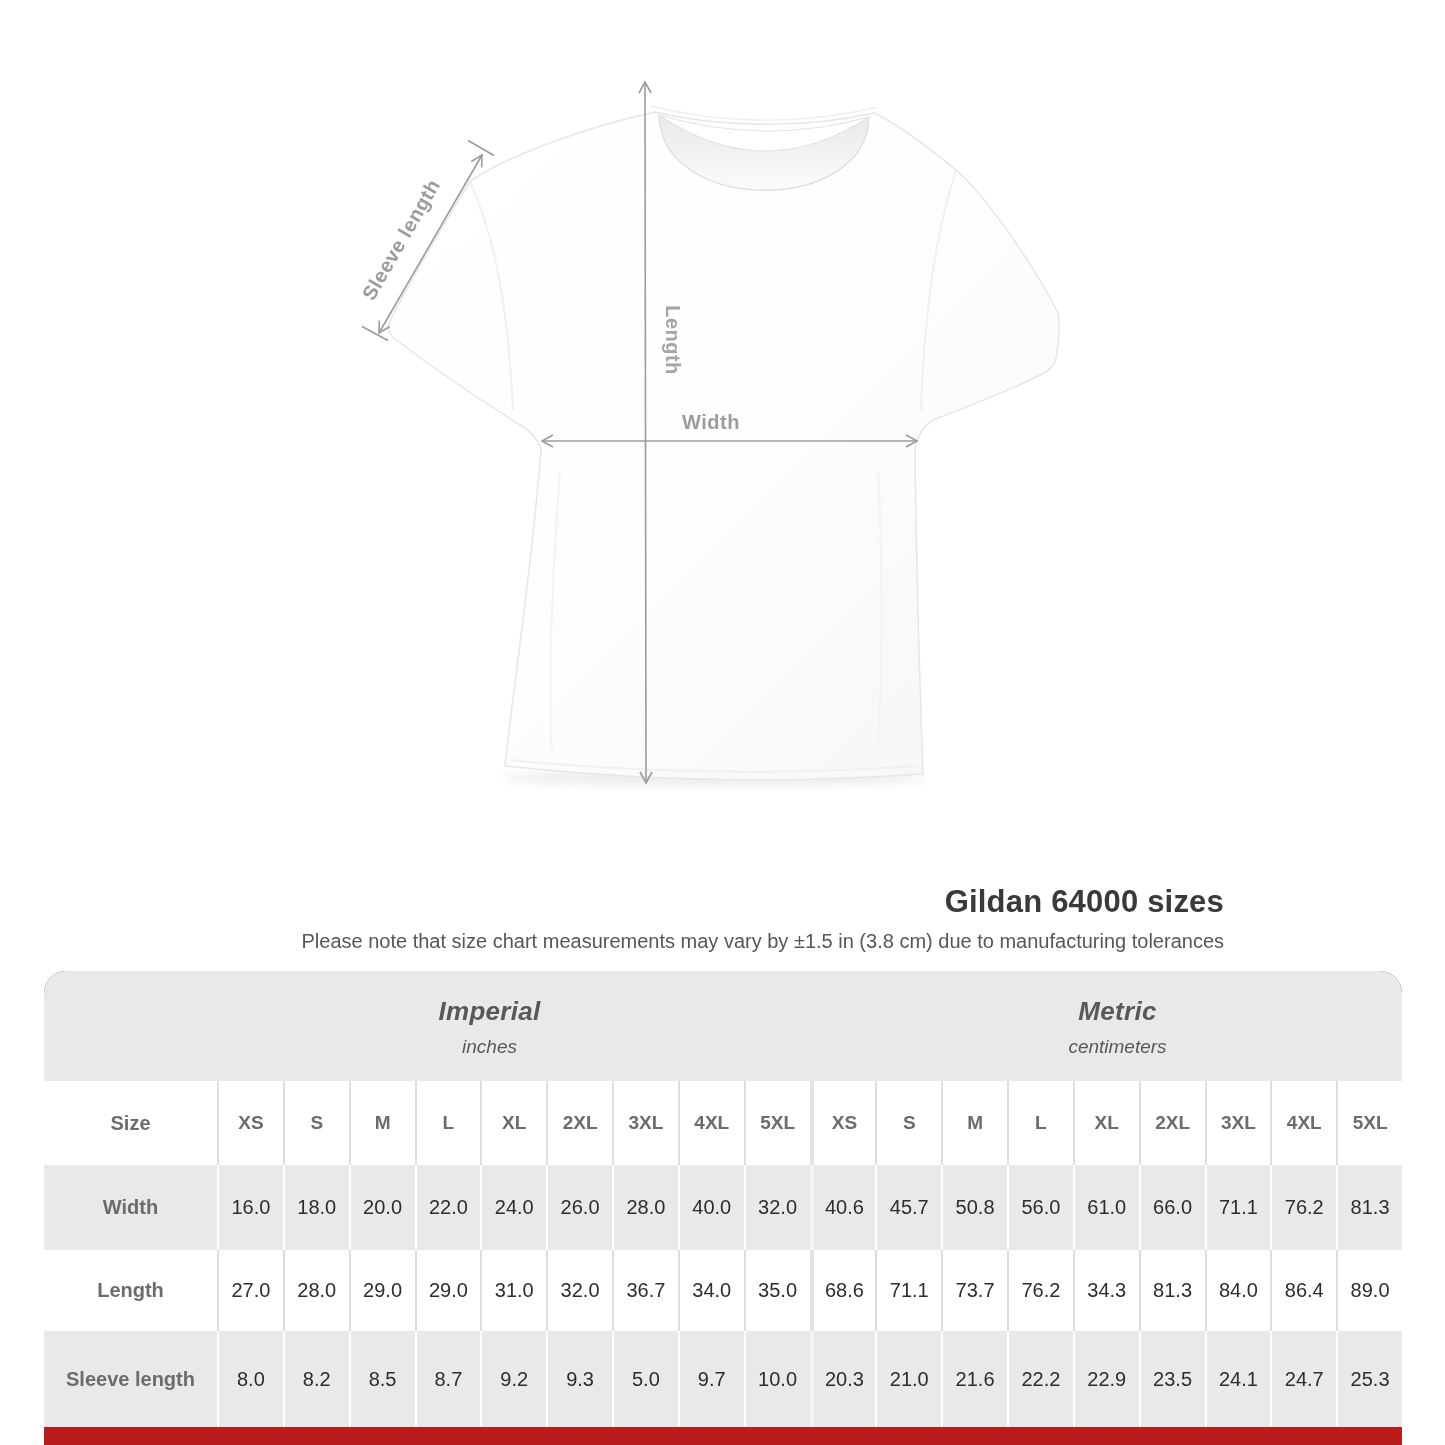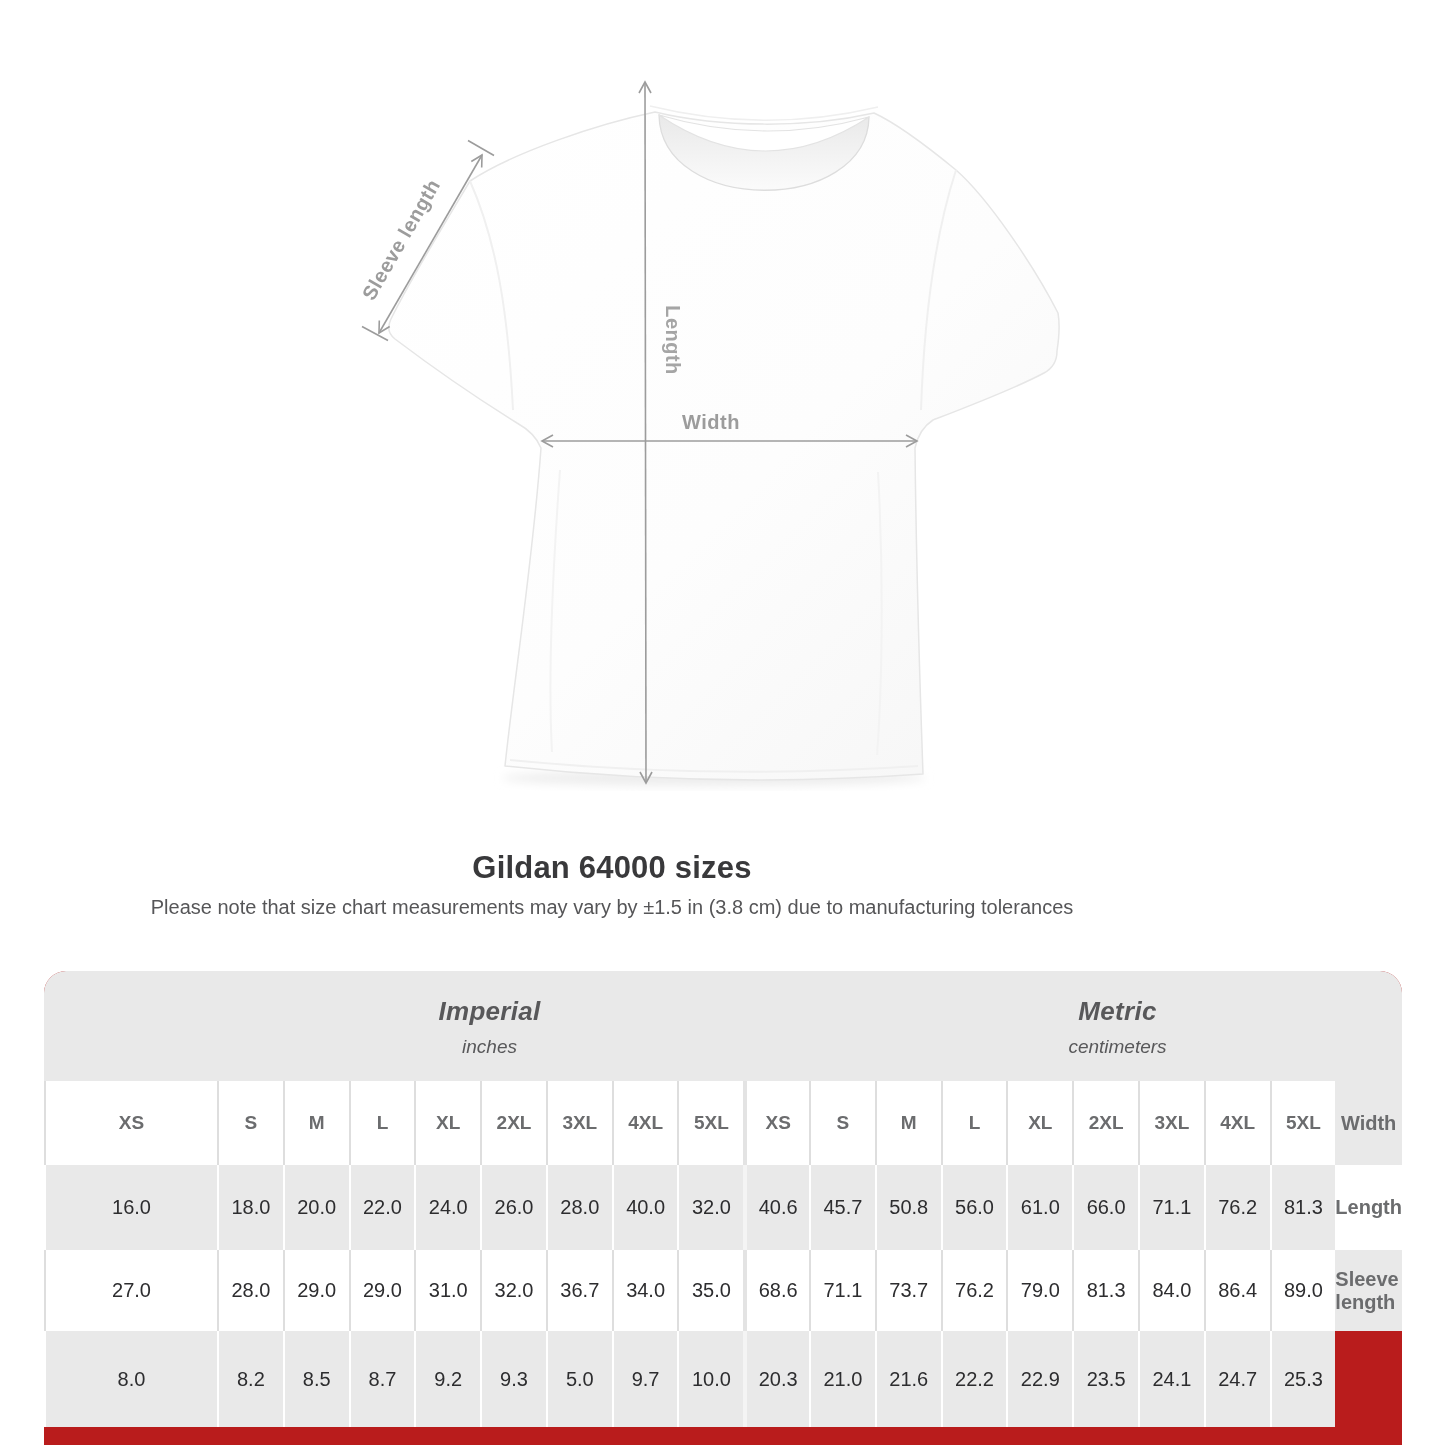--- a/index.html
+++ b/index.html
@@ -4,21 +4,21 @@
 <style>
   html,body{margin:0;padding:0;}
   body{
     width:1445px;height:1445px;position:relative;background:#ffffff;
     font-family:"Liberation Sans","DejaVu Sans",sans-serif;
     overflow:hidden;
   }
   
   #shirt-figure{position:absolute;left:320px;top:50px;width:880px;height:780px;}
   
-  .title-block{position:absolute;left:0;top:850px;width:1224px;text-align:center;}
+  .title-block{position:absolute;left:0;top:884px;width:1224px;text-align:right;}
   .page-title{margin:0;font-size:31px;line-height:36px;font-weight:bold;color:#39393b;letter-spacing:.2px;}
   .page-subtitle{margin:10px 0 0 0;font-size:20px;color:#565658;}
   
   .size-table{
     position:absolute;left:44px;top:951px;width:1358px;height:571px;
     border-radius:22px;overflow:hidden;background:#b91c1c;margin-top:20px;
   }
   .unit-band{display:flex;height:110px;background:#e9e9e9;}
   .unit-section{display:flex;flex-direction:column;align-items:center;justify-content:center;gap:9px;padding-top:2px;}
   .unit-section.imperial{width:765px;}
@@ -132,20 +132,21 @@
       </div>
     </div>
     <div class="unit-section metric">
       <div class="unit-inner">
         <div class="unit-label">Metric</div>
         <div class="unit-sublabel">centimeters</div>
       </div>
     </div>
   </div>
   <div class="size-grid">
+      <div class="cell label-cell row-white">Size</div>
       <div class="cell head-cell row-white">XS</div>
       <div class="cell head-cell row-white">S</div>
       <div class="cell head-cell row-white">M</div>
       <div class="cell head-cell row-white">L</div>
       <div class="cell head-cell row-white">XL</div>
       <div class="cell head-cell row-white">2XL</div>
       <div class="cell head-cell row-white">3XL</div>
       <div class="cell head-cell row-white">4XL</div>
       <div class="cell head-cell row-white">5XL</div>
       <div class="cell head-cell row-white metric-start">XS</div>
@@ -183,21 +184,21 @@
       <div class="cell value-cell row-white">29.0</div>
       <div class="cell value-cell row-white">31.0</div>
       <div class="cell value-cell row-white">32.0</div>
       <div class="cell value-cell row-white">36.7</div>
       <div class="cell value-cell row-white">34.0</div>
       <div class="cell value-cell row-white">35.0</div>
       <div class="cell value-cell row-white metric-start">68.6</div>
       <div class="cell value-cell row-white">71.1</div>
       <div class="cell value-cell row-white">73.7</div>
       <div class="cell value-cell row-white">76.2</div>
-      <div class="cell value-cell row-white">79.0</div>
+      <div class="cell value-cell row-white">34.3</div>
       <div class="cell value-cell row-white">81.3</div>
       <div class="cell value-cell row-white">84.0</div>
       <div class="cell value-cell row-white">86.4</div>
       <div class="cell value-cell row-white">89.0</div>
       <div class="cell label-cell row-gray">Sleeve length</div>
       <div class="cell value-cell row-gray">8.0</div>
       <div class="cell value-cell row-gray">8.2</div>
       <div class="cell value-cell row-gray">8.5</div>
       <div class="cell value-cell row-gray">8.7</div>
       <div class="cell value-cell row-gray">9.2</div>

